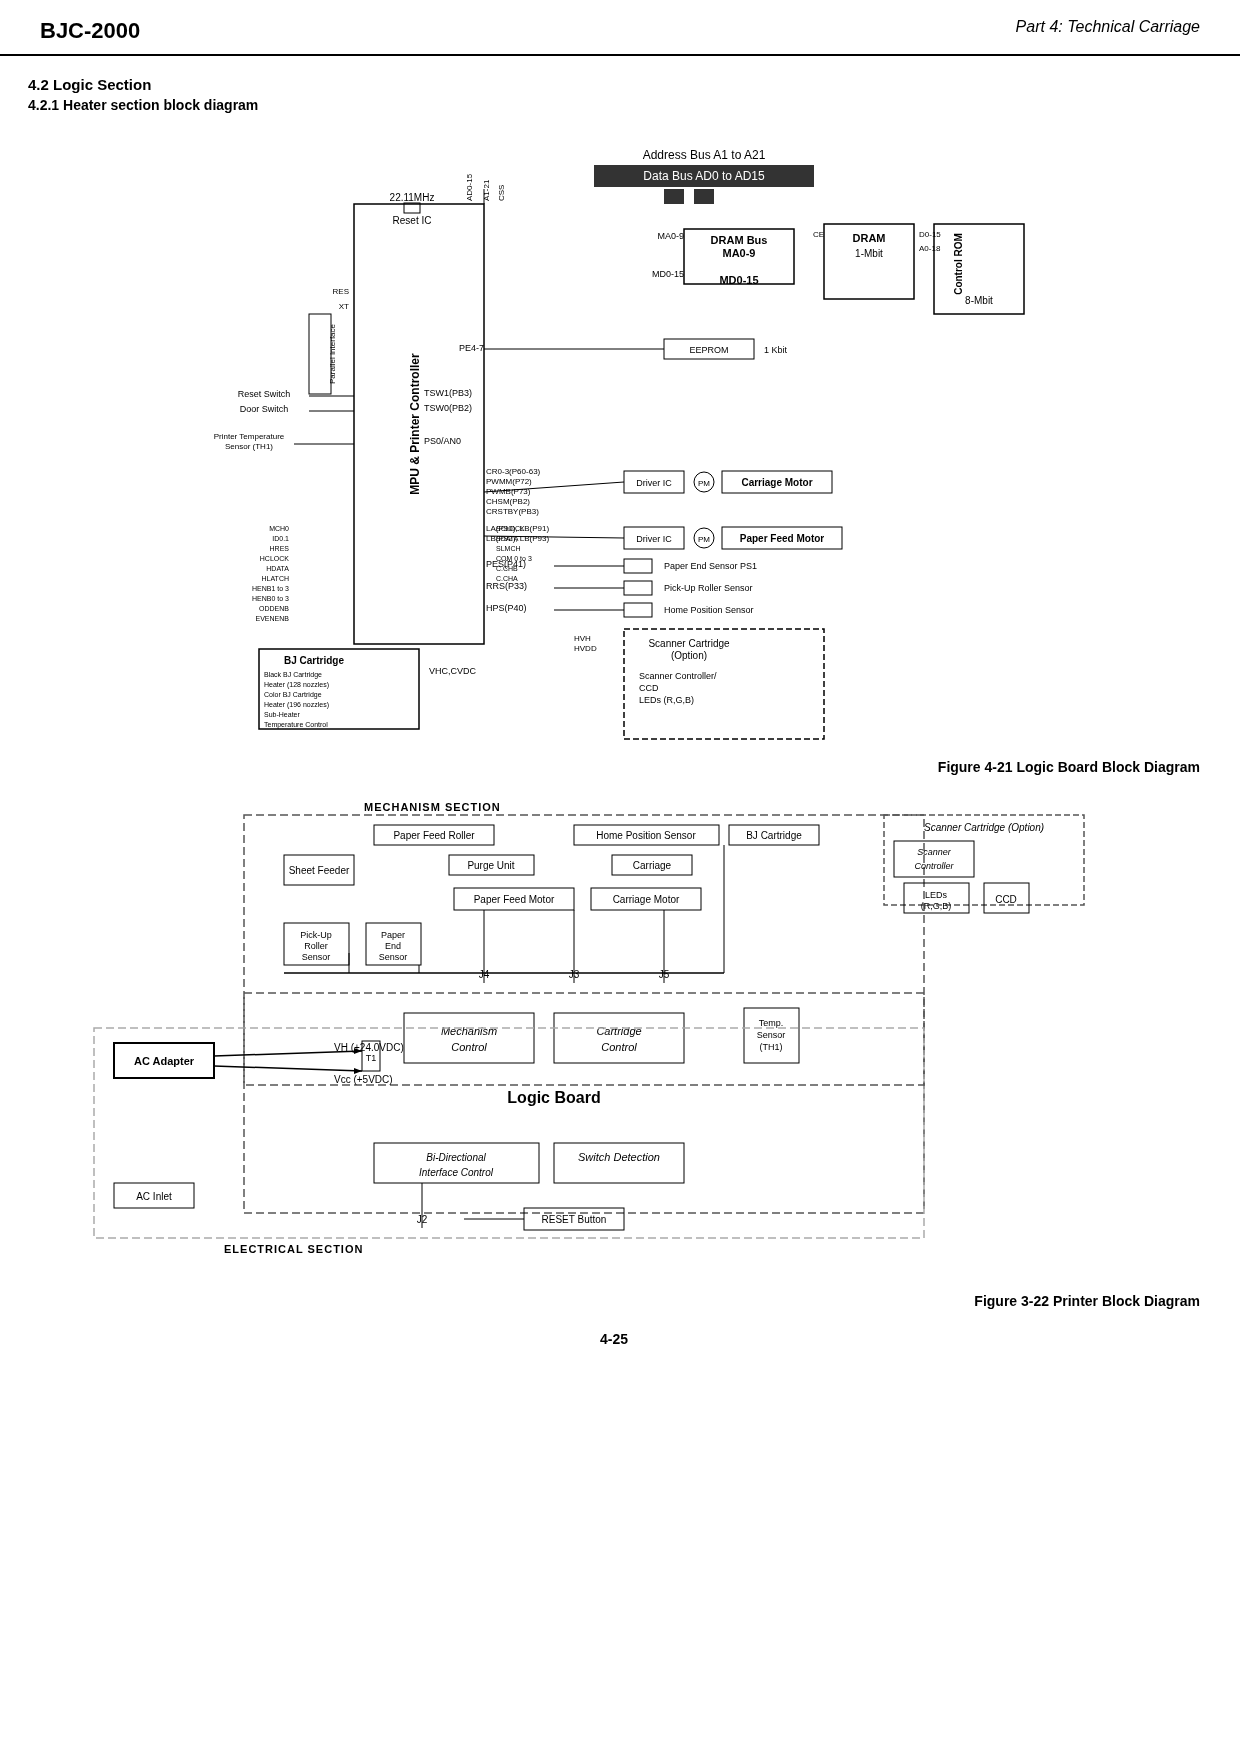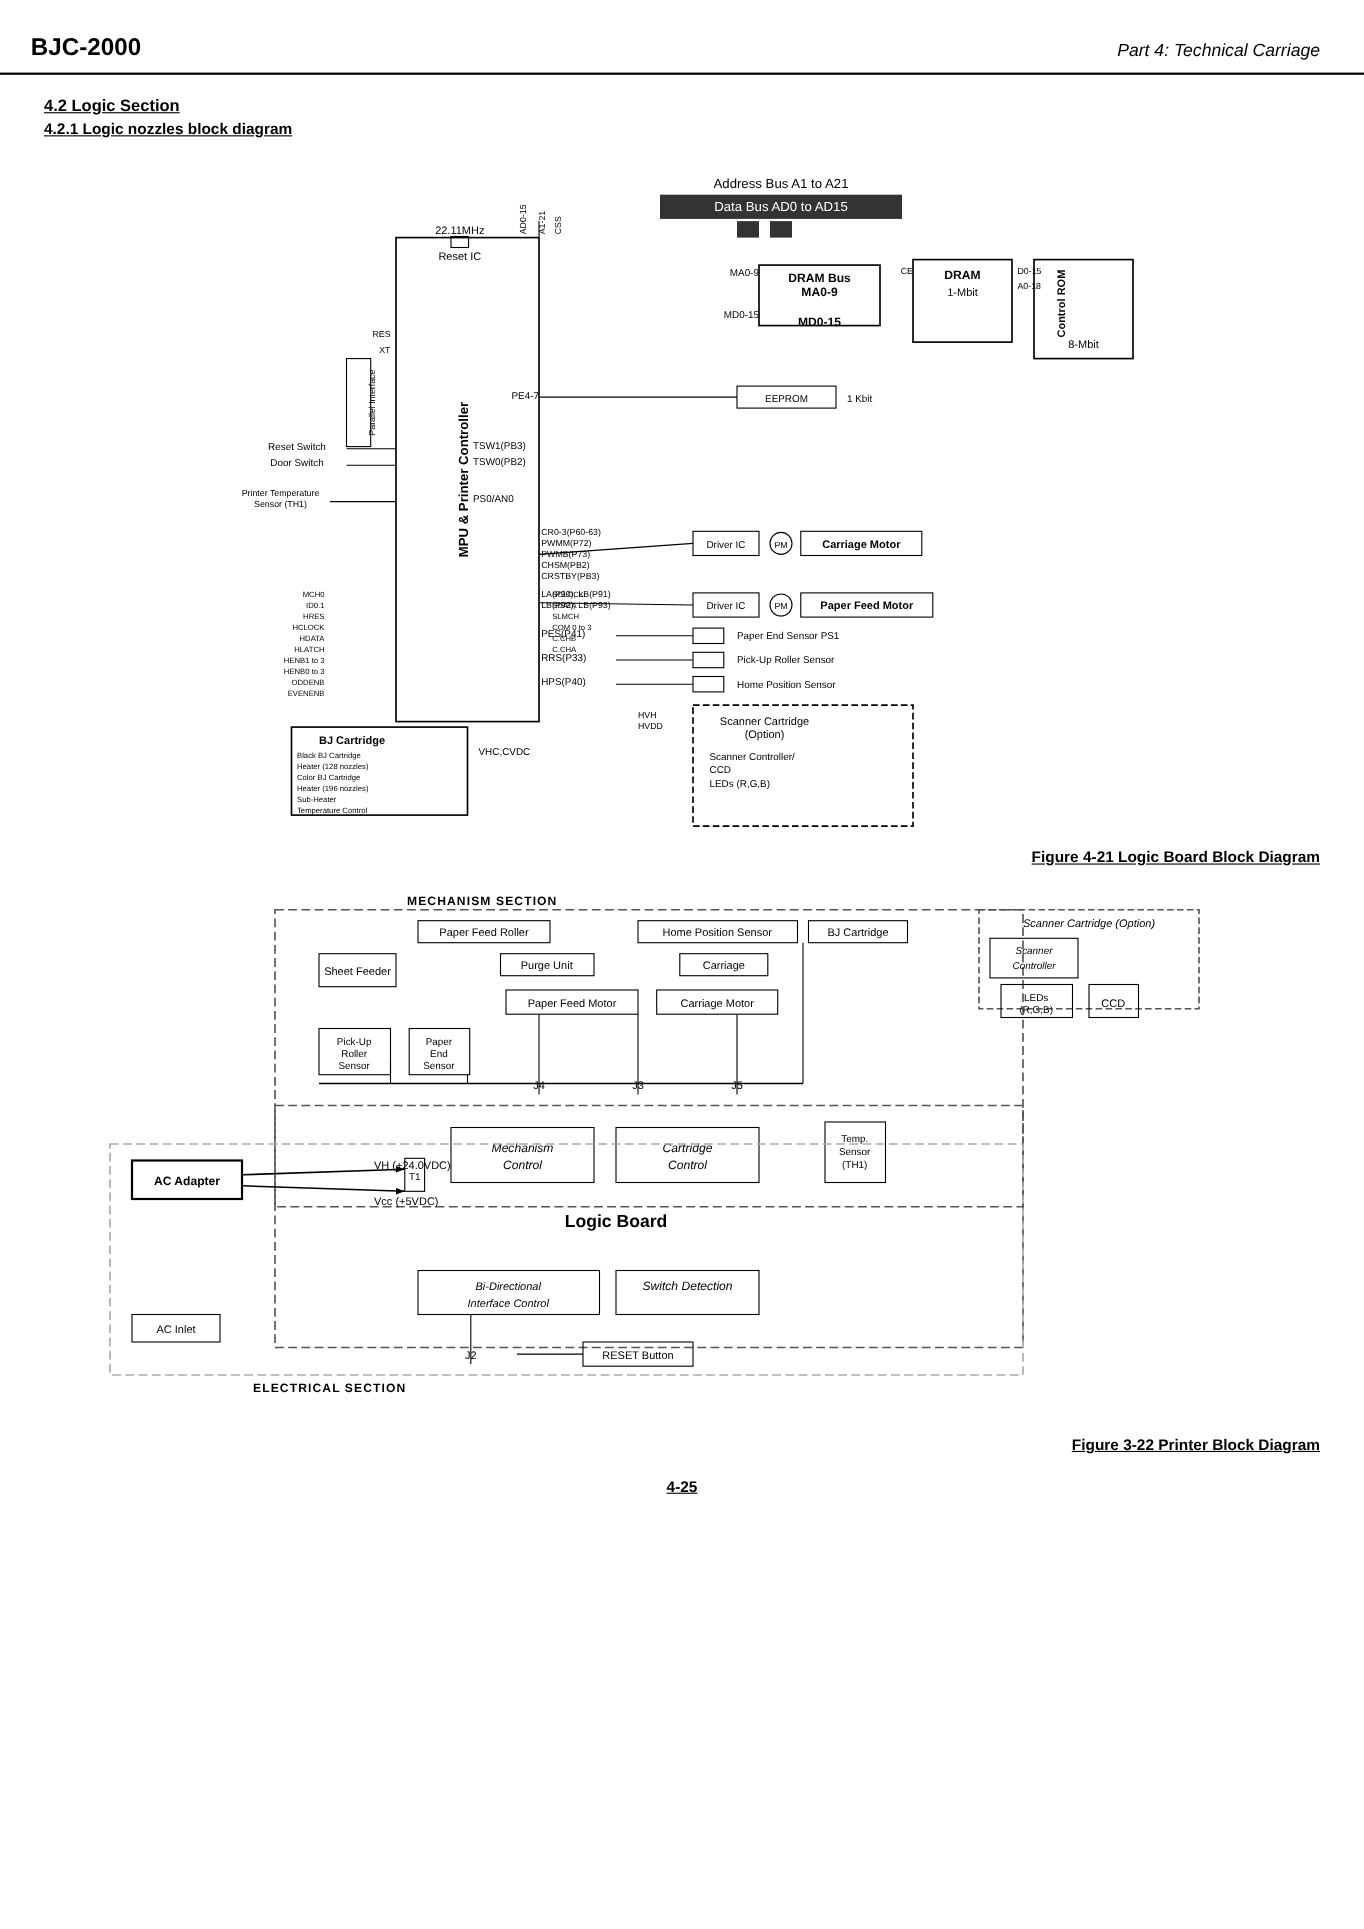--- a/index.html
+++ b/index.html
@@ -10,38 +10,36 @@
       font-family: Arial, sans-serif;
       font-size: 13px;
       color: #000;
       position: relative;
     }
 
     
     .header {
       display: flex;
       justify-content: space-between;
-      align-items: flex-end;
-      padding: 18px 40px 10px 28px;
+      align-items: flex-start;
+      padding: 18px 40px 10px 40px;
       border-bottom: 2px solid #000;
-      margin-top: 12px;
     }
     .header-left {
       font-size: 22px;
       font-weight: bold;
     }
     .header-right {
       font-size: 16px;
       font-style: italic;
     }
 
     
     .content {
-      padding: 20px 40px 30px 40px;
-      text-decoration: underline;
+      padding: 20px 40px 30px 28px;
     }
 
     
     .section-title {
       font-size: 15px;
       font-weight: bold;
       margin-bottom: 4px;
     }
     .section-subtitle {
       font-size: 14px;
@@ -87,21 +85,21 @@
 <body>
 
 <div class="header">
   <div class="header-left">BJC-2000</div>
   <div class="header-right">Part 4: Technical Carriage</div>
 </div>
 
 <div class="content">
 
   <div class="section-title">4.2 Logic Section</div>
-  <div class="section-subtitle">4.2.1 Logic nozzles block diagram</div>
+  <div class="section-subtitle">4.2.1 Heater section block diagram</div>
 
   <div class="diagram-container">
     <svg class="diagram-svg" width="1100" height="620" viewBox="0 0 1100 620">
 
       <text x="640" y="30" font-size="12" text-anchor="middle">Address Bus A1 to A21</text>
 
       <rect x="530" y="36" width="220" height="22" fill="#333"></rect>
       <text x="640" y="51" font-size="12" fill="white" text-anchor="middle">Data Bus AD0 to AD15</text>
 
       <polygon points="600,60 620,60 620,75 600,75" fill="#333"></polygon>

